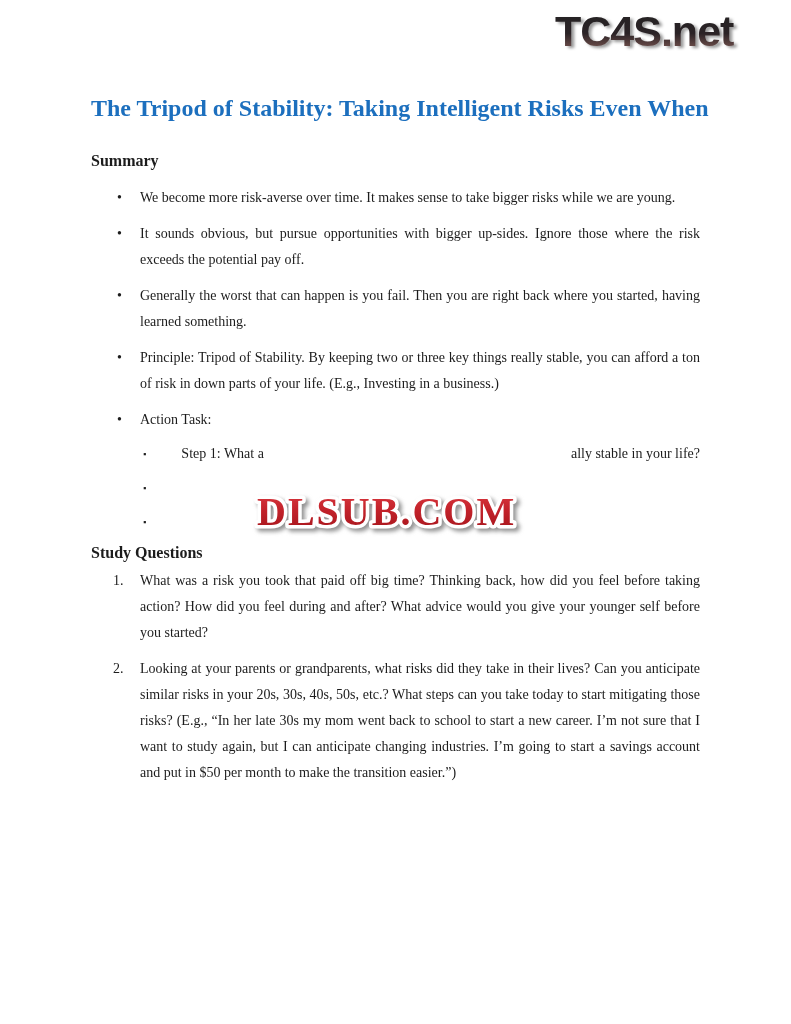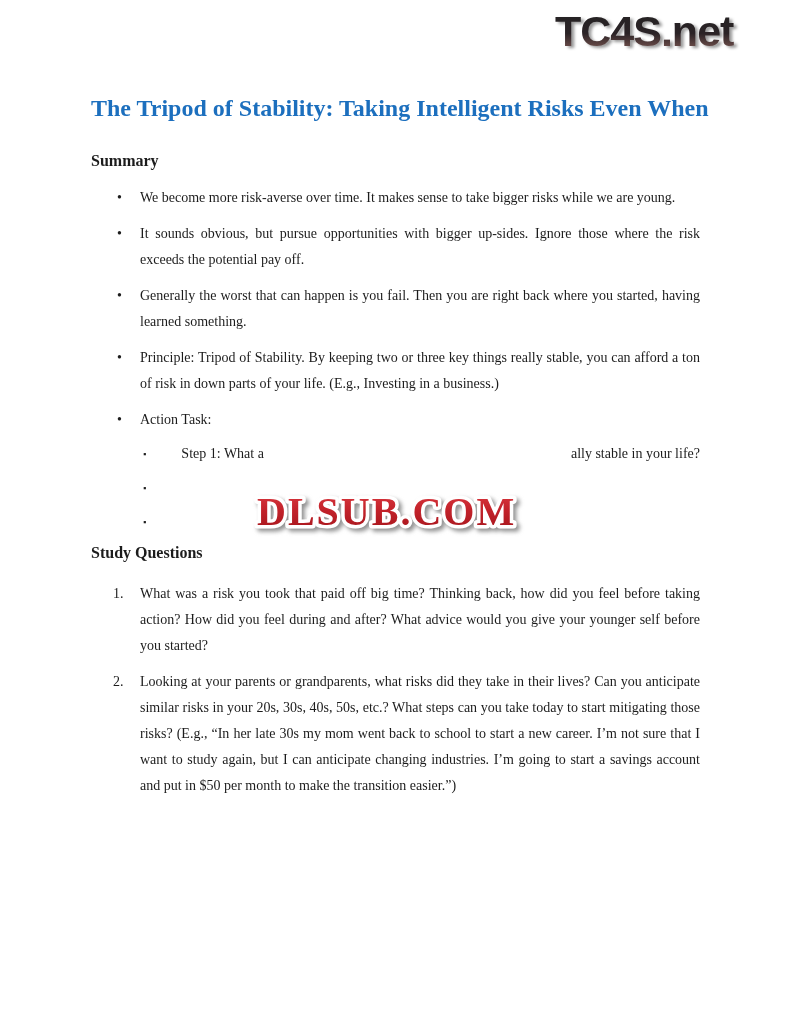--- a/index.html
+++ b/index.html
@@ -17,21 +17,21 @@
   .doc-title {
     margin-top:88px;
     font-size:24px; font-weight:bold;
     color:#1c6fbe;
   }
   .doc-title .line { line-height:40px; white-space:nowrap; }
   .section-heading {
     font-weight:bold; font-size:16px; line-height:16px;
     margin:25px 0 16px 0;
   }
-  .sq-heading { margin-top:8px; margin-bottom:20px; }
+  .sq-heading { margin-top:8px; margin-bottom:7px; }
   .body-text { font-size:14px; line-height:26px; }
   .row { display:flex; margin-bottom:10px; }
   .row.tight { margin-bottom:8px; }
   .m1 { flex:0 0 49px; box-sizing:border-box; padding-left:26px; }
   .m2 { flex:0 0 75px; box-sizing:border-box; padding-left:52px; }
   .mnum { flex:0 0 49px; box-sizing:border-box; padding-left:22px; }
   .txt { flex:1; text-align:justify; }
   .txt-left { flex:1; text-align:right; white-space:nowrap; }
   .dot { font-size:14px; }
   .sq { font-size:9px; vertical-align:1px; }

